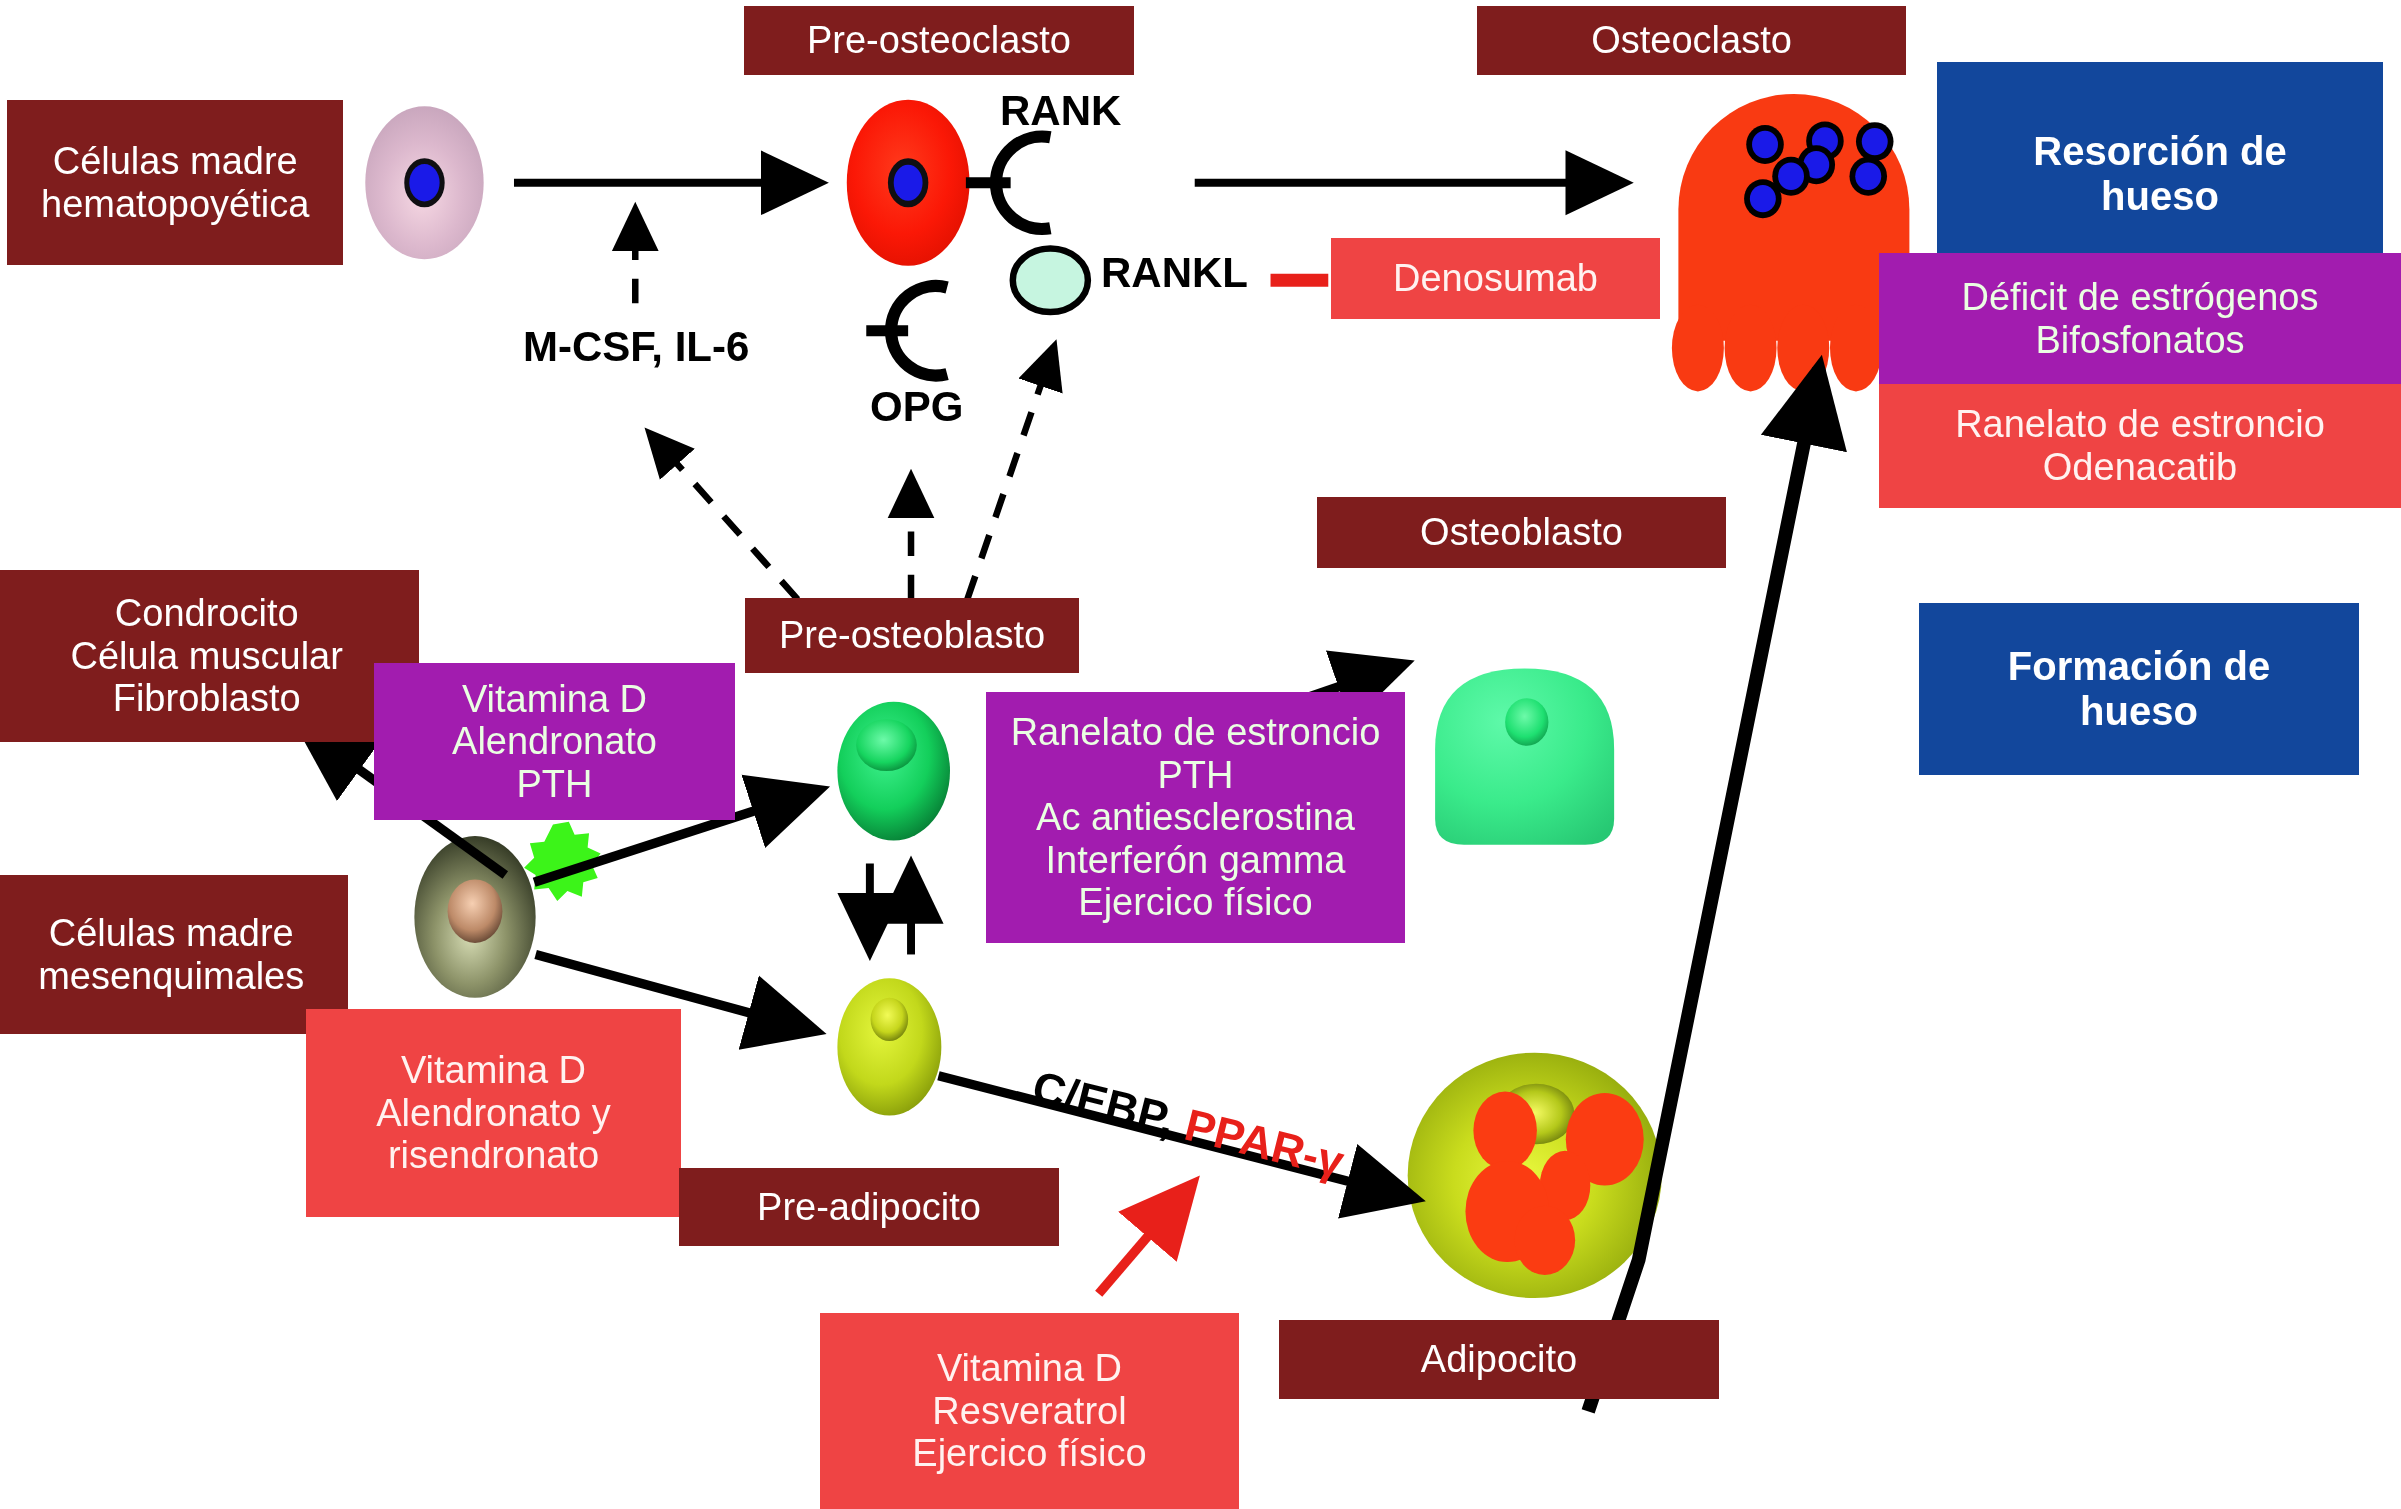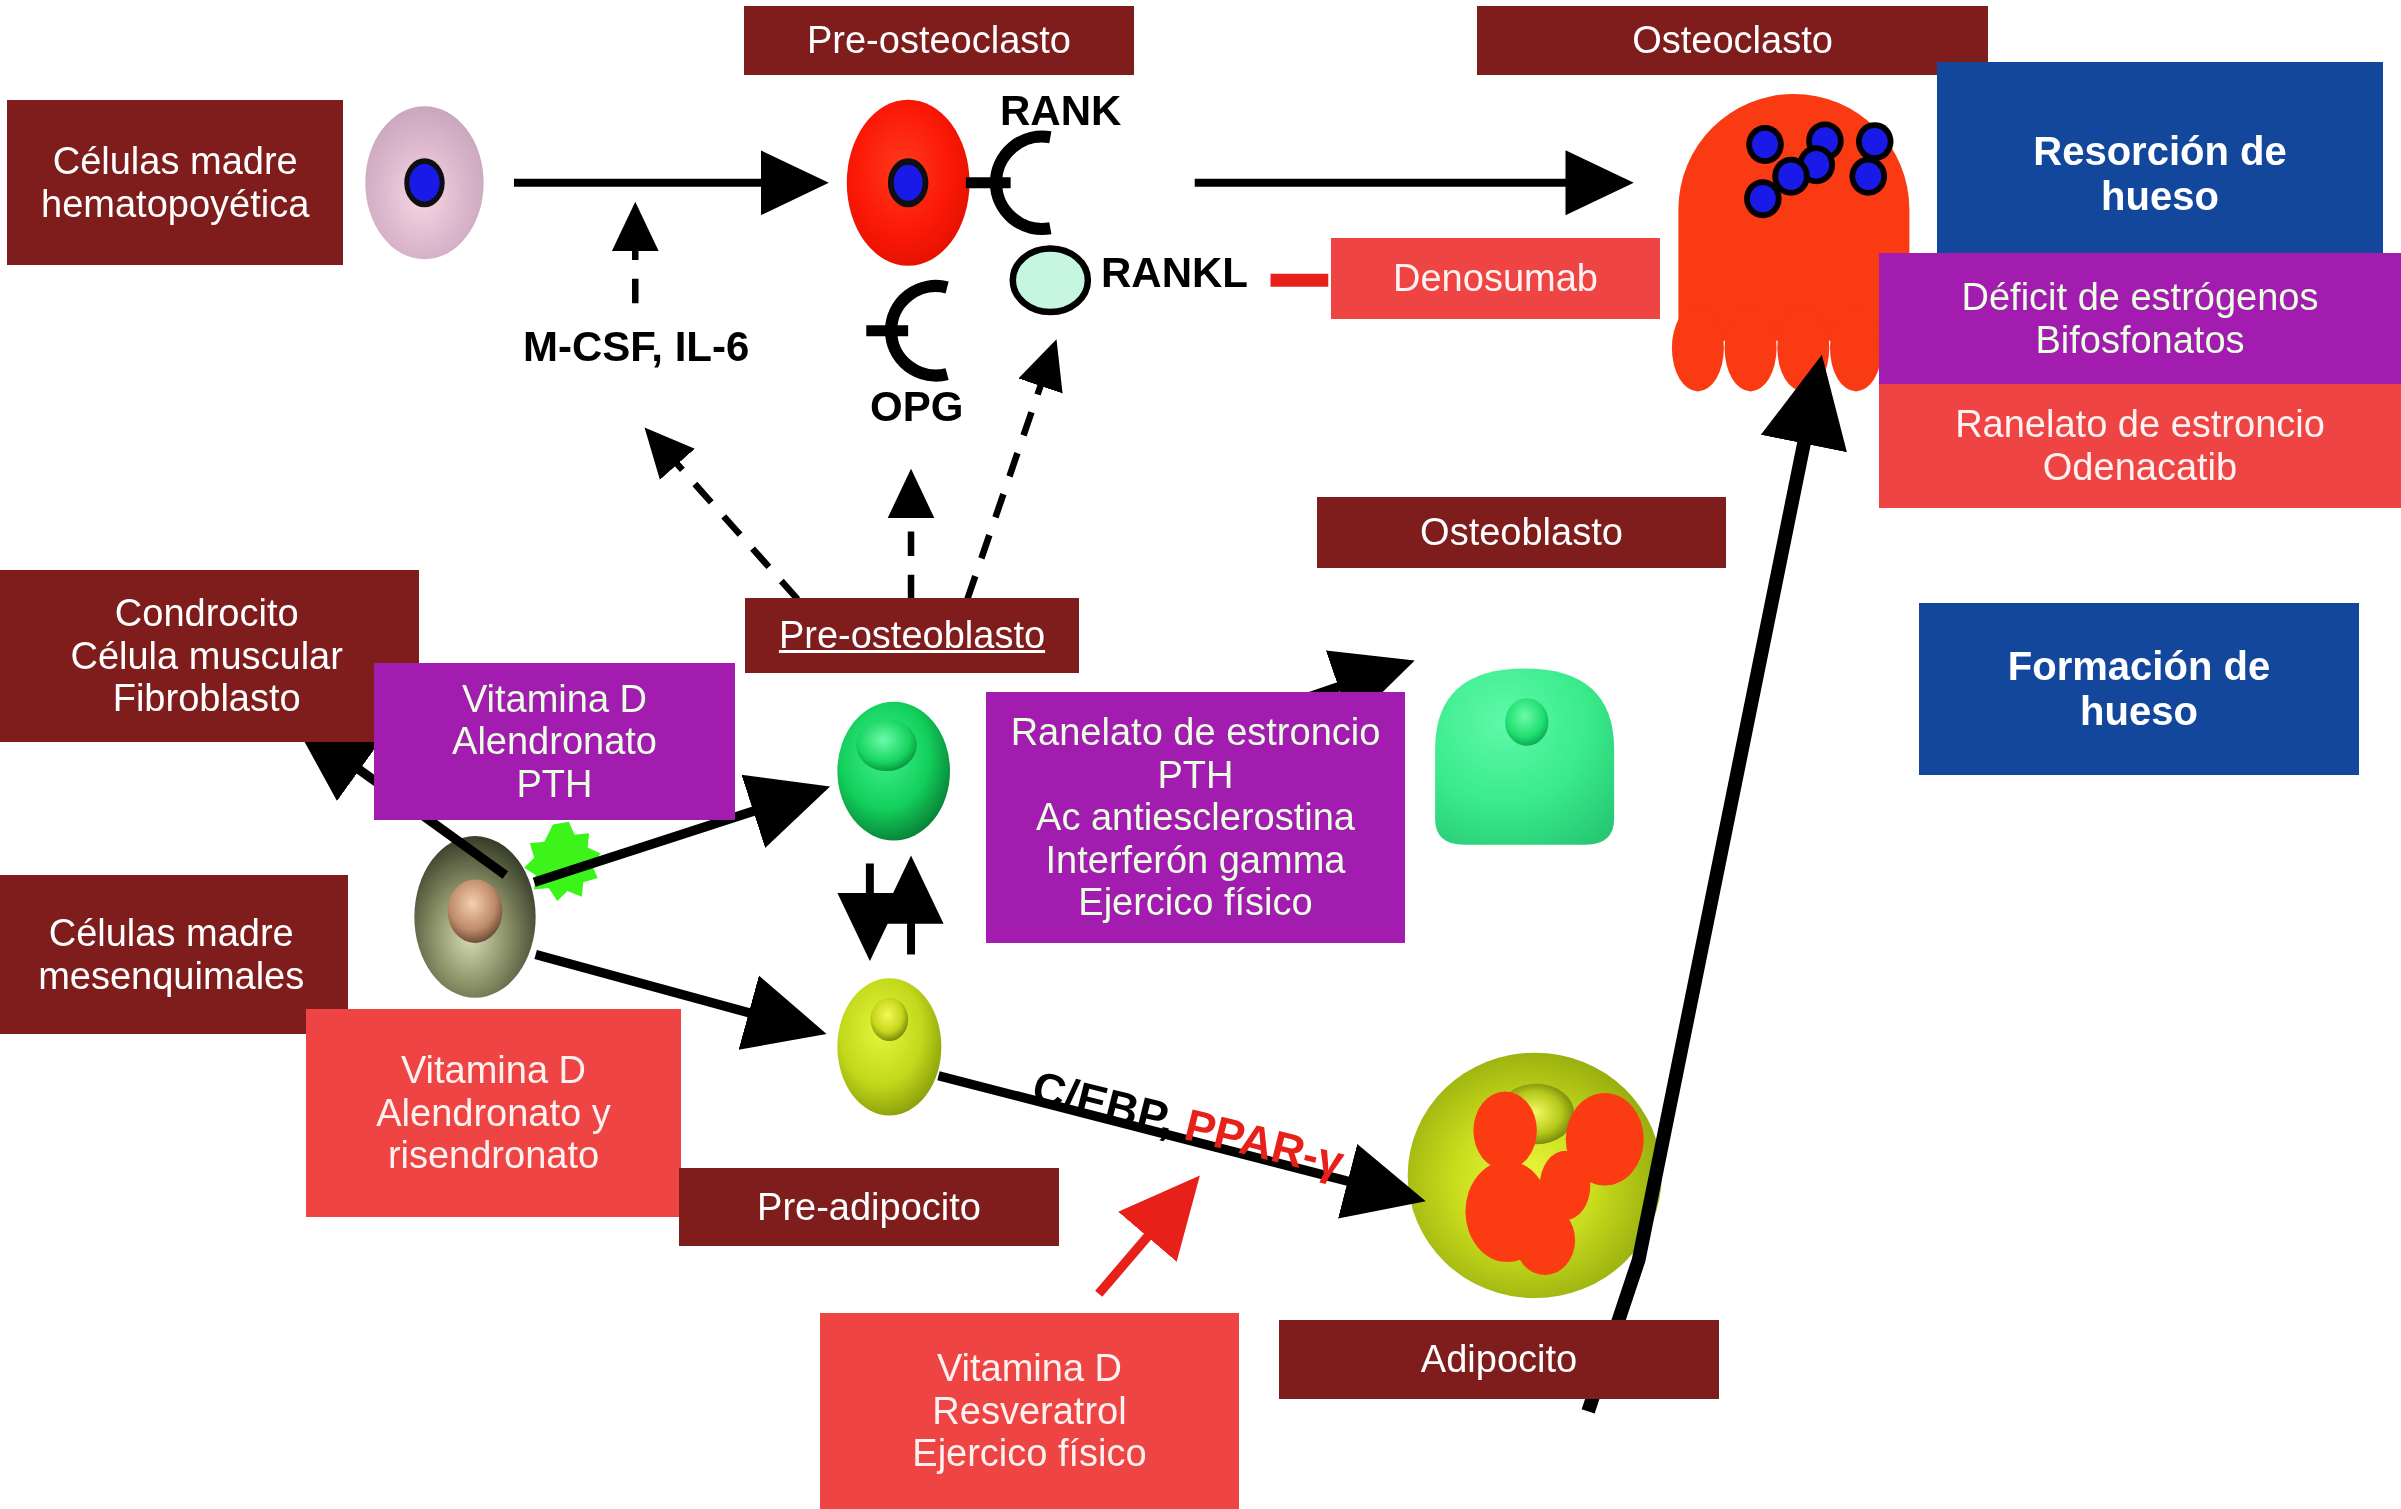--- a/index.html
+++ b/index.html
@@ -267,21 +267,21 @@
 
   <div class="box box-black" style="left:7.2px; top:100px; width:336px; height:165px;">
     <span class="ln">Células madre</span>
     <span class="ln">hematopoyética</span>
   </div>
 
   <div class="box box-black" style="left:744px; top:5.8px; width:390px; height:69px;">
     <span class="ln">Pre-osteoclasto</span>
   </div>
 
-  <div class="box box-black" style="left:1477px; top:5.8px; width:511px; height:69px;">
+  <div class="box box-black" style="left:1477px; top:5.8px; width:429px; height:69px;">
     <span class="ln">Osteoclasto</span>
   </div>
 
   <div class="free-label" style="left:1000px; top:87px;">RANK</div>
 
   <div class="free-label" style="left:1101px; top:249px;">RANKL</div>
 
   <div class="free-label" style="left:870px; top:383px;">OPG</div>
 
   <div class="free-label" style="left:523px; top:323px;">M-CSF, IL-6</div>
@@ -307,21 +307,21 @@
 
   <div class="box box-blue" style="left:1919px; top:603px; width:440px; height:172px;">
     <span class="ln">Formación de</span>
     <span class="ln">hueso</span>
   </div>
 
   <div class="box box-black" style="left:1317px; top:497px; width:409px; height:71px;">
     <span class="ln">Osteoblasto</span>
   </div>
 
-  <div class="box box-black" style="left:745px; top:598px; width:334px; height:75px;text-decoration:underline;">
+  <div class="box box-black" style="left:745px; top:598px; width:334px; height:75px;">
     <span class="ln">Pre-osteoblasto</span>
   </div>
 
   <div class="box box-black" style="left:-5.8px; top:570px; width:425px; height:172px;">
     <span class="ln">Condrocito</span>
     <span class="ln">Célula muscular</span>
     <span class="ln">Fibroblasto</span>
   </div>
 
   <div class="box box-green" style="left:374px; top:663px; width:361px; height:157px;">

